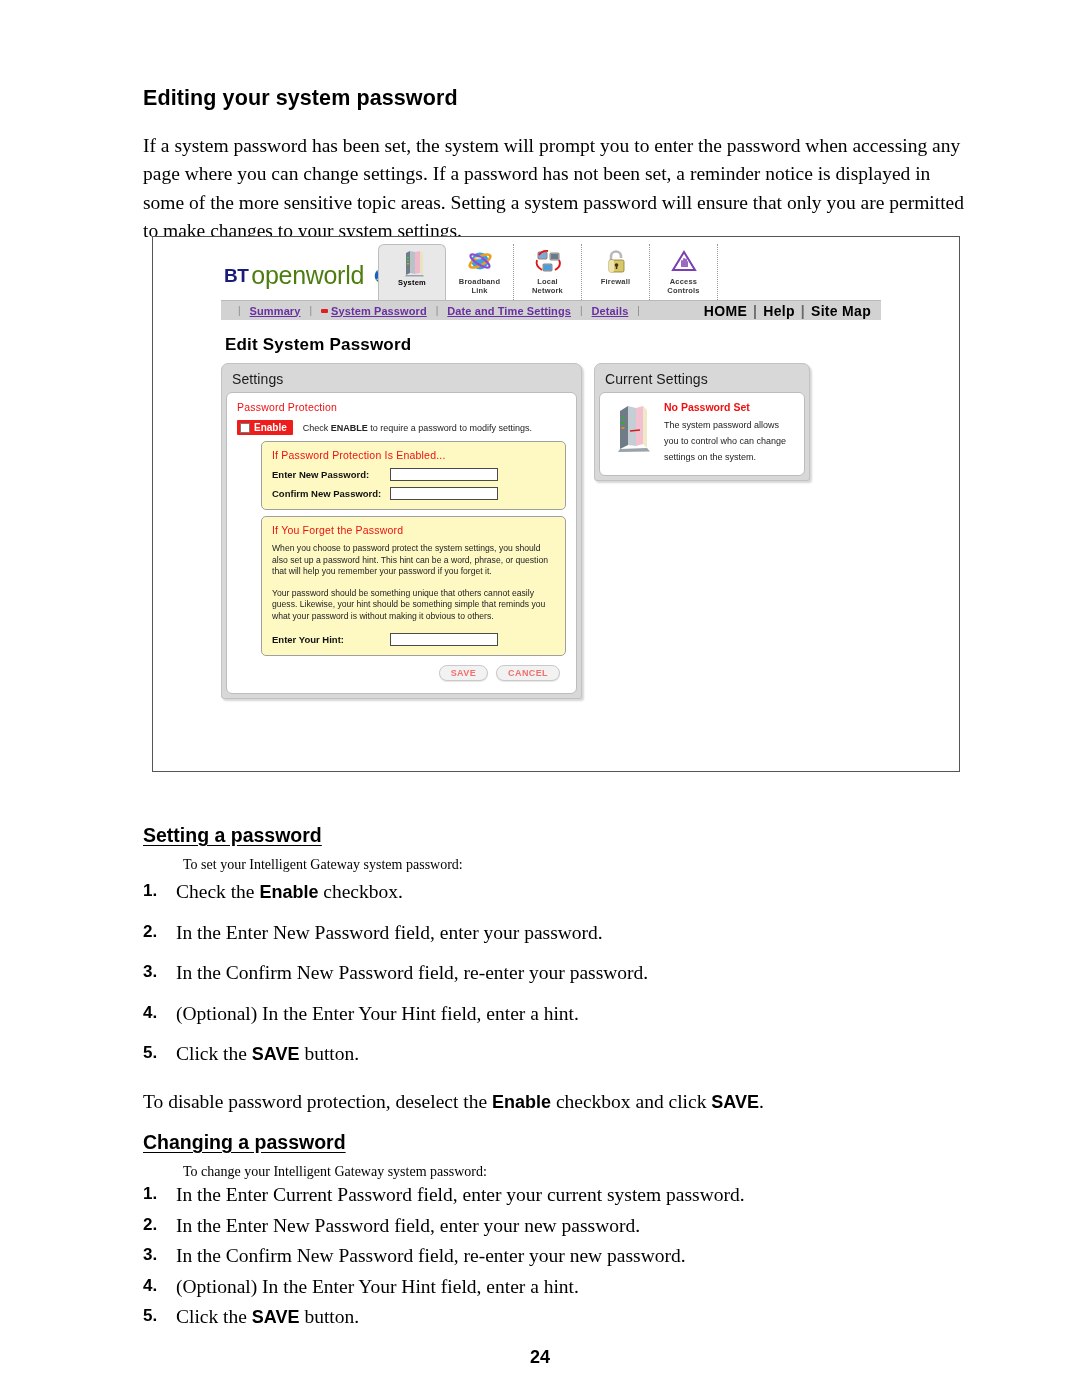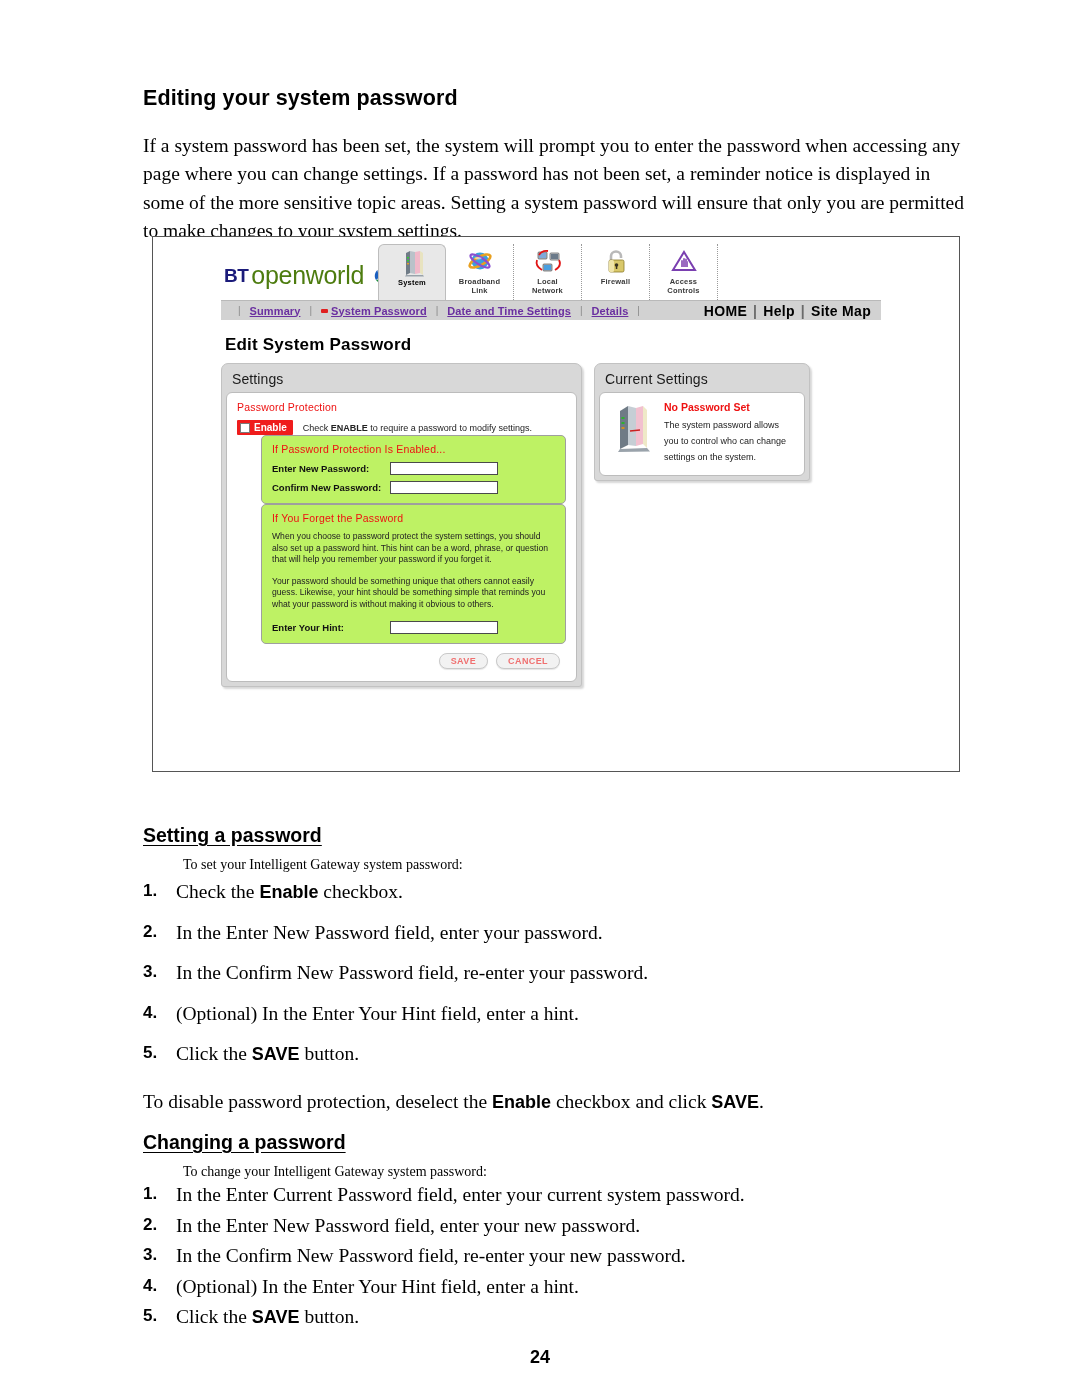--- a/index.html
+++ b/index.html
@@ -347,23 +347,23 @@
   .enable-desc {
     font-family: "Liberation Sans", sans-serif;
     font-size: 9px;
     color: #222;
   }
   .enable-desc b { font-weight: bold; }
 
   .subbox {
     border: 1px solid #9f9f9f;
     border-radius: 5px;
-    margin: 0 0 0 24px;
+    margin: 6px 0 0 24px;
     padding: 7px 10px 9px 10px;
-    background: #bef264;
+    background: #fef9c3;
   }
   .field-row {
     display: flex;
     align-items: center;
     margin-top: 6px;
   }
   .field-label {
     font-family: "Liberation Sans", sans-serif;
     font-weight: bold;
     font-size: 9.5px;

